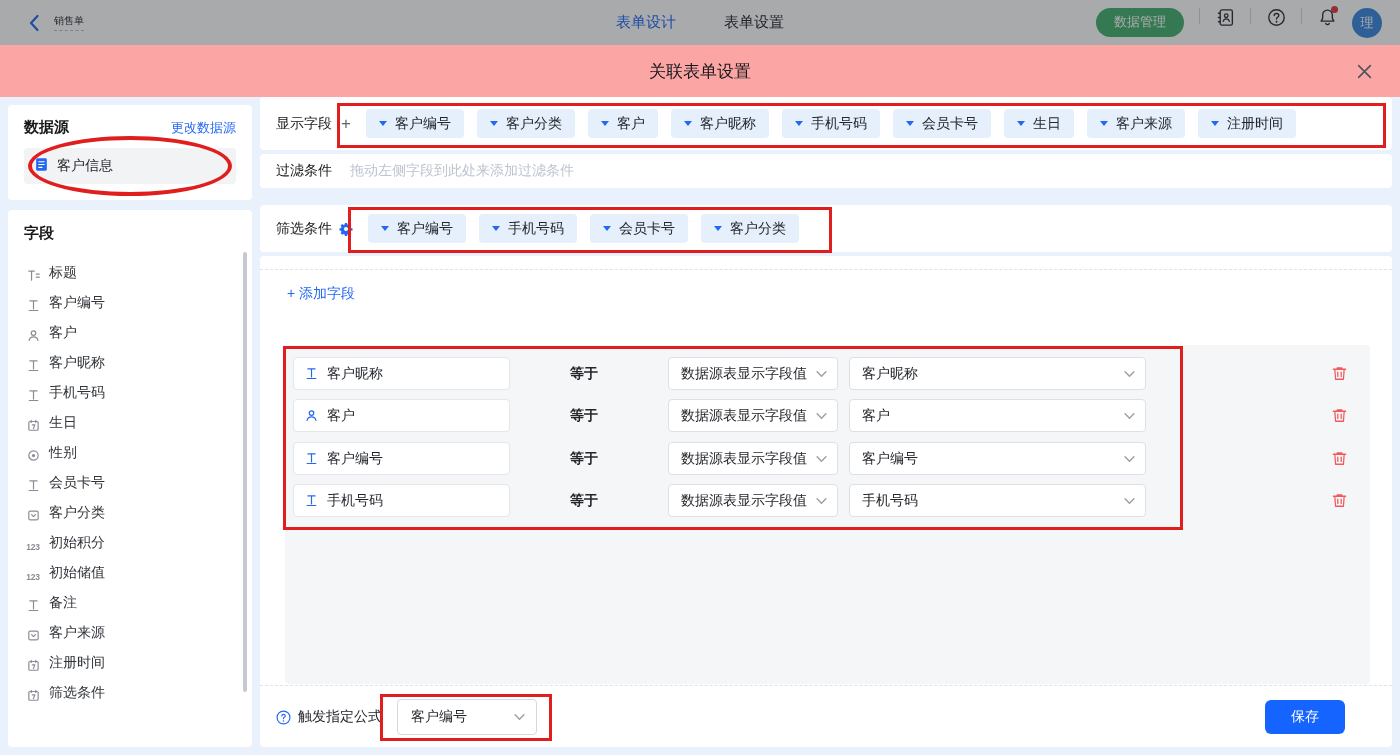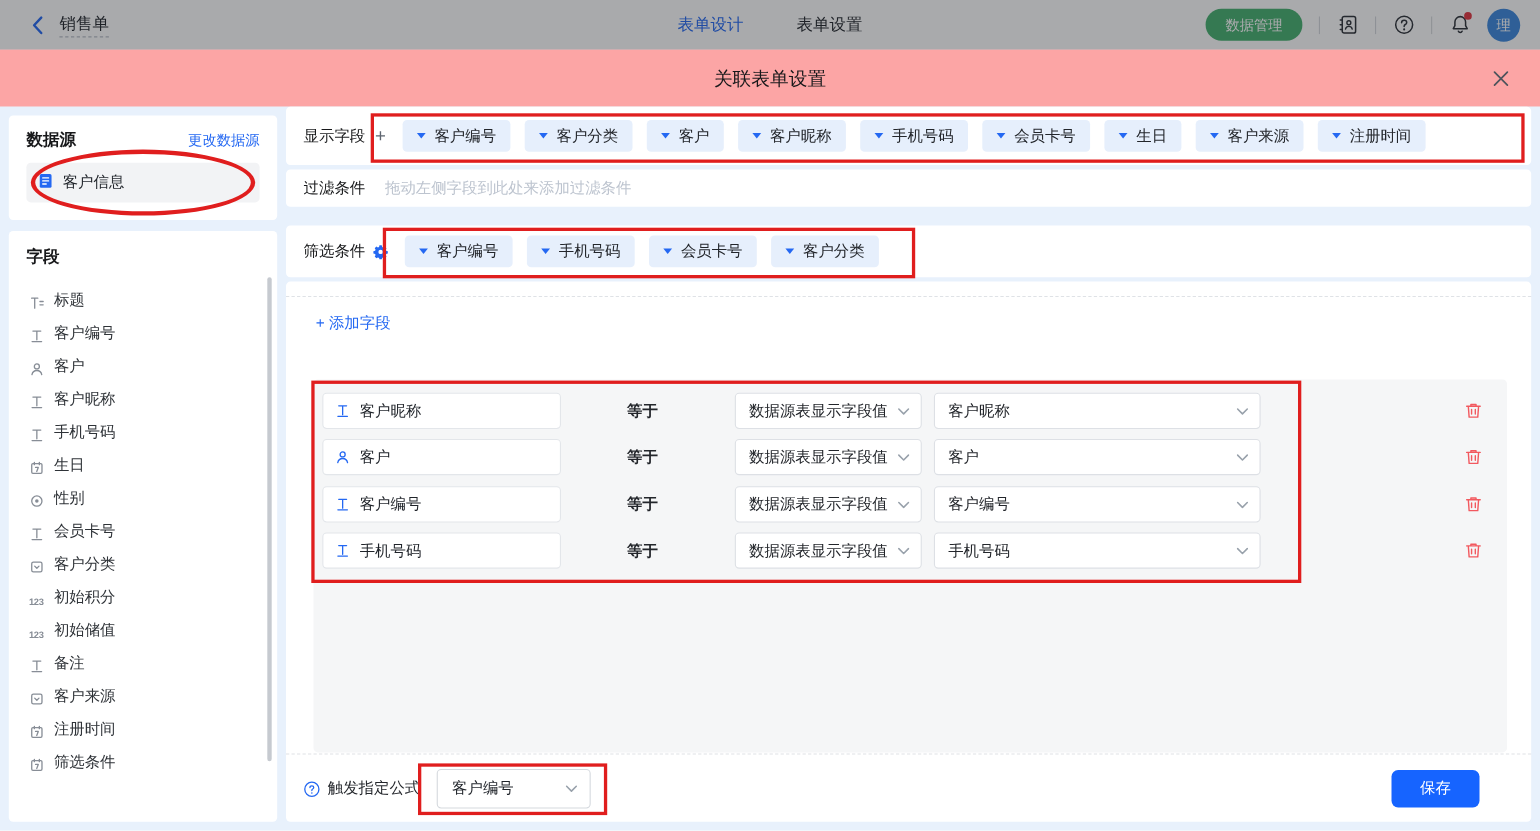--- a/index.html
+++ b/index.html
@@ -3,25 +3,25 @@
 <meta charset="utf-8">
 <style>
   * { margin:0; padding:0; box-sizing:border-box; }
   html,body { width:1400px; height:755px; }
   body { font-family:"Liberation Sans","DejaVu Sans",sans-serif; background:#e8f1fc; position:relative; overflow:hidden; color:#1f2329; }
 
   
   .topbar { position:absolute; left:0; top:0; width:1400px; height:45px; background:#fff; display:flex; align-items:center; padding:0 18px; }
   .topbar::after { content:""; position:absolute; inset:0; background:rgba(30,32,36,.38); z-index:40; pointer-events:none; }
   .tb-left { display:flex; align-items:center; gap:10px; margin-left:6px; }
-  .tb-title { font-size:15px; color:#1f2329; border-bottom:1px dashed #b9bfc8; padding-bottom:2px; }
+  .tb-title { font-size:10px; color:#1f2329; border-bottom:1px dashed #b9bfc8; padding-bottom:2px; }
   .tb-tabs { position:absolute; left:50%; transform:translateX(-50%); display:flex; gap:48px; }
   .tb-tab { font-size:15px; color:#1f2329; cursor:pointer; }
   .tb-tab.active { color:#2468f2; }
-  .tb-right { margin-left:auto; display:flex; align-items:center; gap:15px; }
+  .tb-right { margin-left:auto; display:flex; gap:15px; }
   .pill-btn { background:#44b06e; color:#fff; font-size:13px; border:none; border-radius:15px; height:29px; padding:0 18px; cursor:pointer; }
   .tb-divider { width:1px; height:16px; background:#d4d7db; }
   .tb-icon { width:20px; height:20px; display:inline-flex; align-items:center; justify-content:center; position:relative; cursor:pointer; }
   .bell-dot { position:absolute; right:-1px; top:-2px; width:7px; height:7px; border-radius:50%; background:#e2343f; }
   .avatar { width:30px; height:30px; border-radius:50%; background:#3a87dd; color:#fff; font-size:13px; display:flex; align-items:center; justify-content:center; cursor:pointer; }
 
   
   .modal-header { position:absolute; left:0; top:45px; width:1400px; height:52px; background:#fca5a5; display:flex; align-items:center; justify-content:center; }
   .modal-title { font-size:17px; font-weight:500; color:#17181a; }
   .modal-close { position:absolute; right:26px; top:50%; transform:translateY(-50%); cursor:pointer; width:20px; height:20px; display:flex; align-items:center; justify-content:center; }

